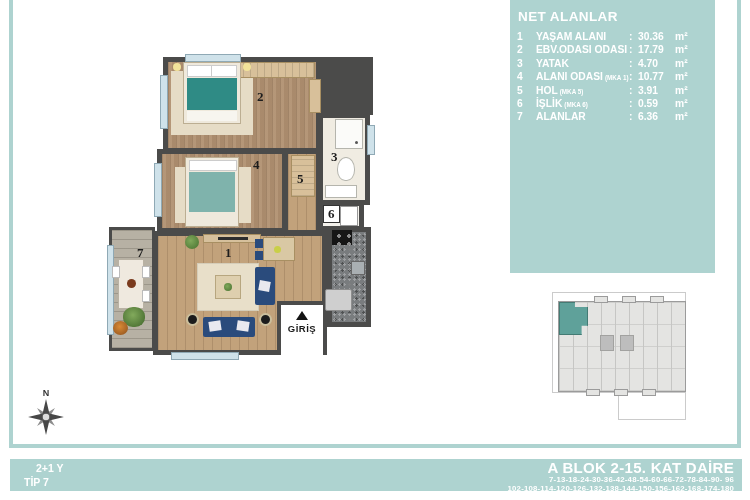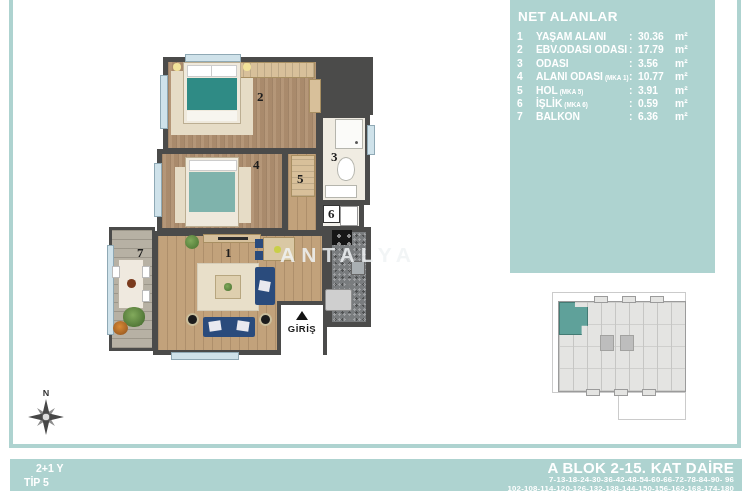--- a/index.html
+++ b/index.html
@@ -169,21 +169,20 @@
     </div>
 
     <span class="lbl" style="left:140px;top:200px;">1</span>
     <span class="lbl" style="left:172px;top:44px;">2</span>
     <span class="lbl" style="left:246px;top:104px;">3</span>
     <span class="lbl" style="left:168px;top:112px;">4</span>
     <span class="lbl" style="left:212px;top:126px;">5</span>
     <span class="lbl" style="left:238px;top:160px;background:#fff;border:1.5px solid #333;padding:0 4px;">6</span>
     <span class="lbl" style="left:52px;top:200px;">7</span>
 
-    <div class="watermark" style="left:195px;top:198px;">ANTALYA</div>
   </div>
 
   <div class="panel">
     <div class="panel-title">NET ALANLAR</div>
     <div class="rows">
       <div class="arow">
         <span class="c-num">1</span>
         <span class="c-label"><span>YAŞAM ALANI</span><span class="c-sub"></span></span>
         <span class="c-colon">:</span>
         <span class="c-val">30.36</span>
@@ -191,23 +190,23 @@
       </div>
       <div class="arow">
         <span class="c-num">2</span>
         <span class="c-label"><span>EBV.ODASI ODASI</span><span class="c-sub"></span></span>
         <span class="c-colon">:</span>
         <span class="c-val">17.79</span>
         <span class="c-unit">m²</span>
       </div>
       <div class="arow">
         <span class="c-num">3</span>
-        <span class="c-label"><span>ODASI</span><span class="c-sub"></span></span>
-        <span class="c-colon">:</span>
-        <span class="c-val">3.56</span>
+        <span class="c-label"><span>YATAK</span><span class="c-sub"></span></span>
+        <span class="c-colon">:</span>
+        <span class="c-val">4.70</span>
         <span class="c-unit">m²</span>
       </div>
       <div class="arow">
         <span class="c-num">4</span>
         <span class="c-label"><span>ALANI ODASI</span><span class="c-sub">(MKA 1)</span></span>
         <span class="c-colon">:</span>
         <span class="c-val">10.77</span>
         <span class="c-unit">m²</span>
       </div>
       <div class="arow">
@@ -219,21 +218,21 @@
       </div>
       <div class="arow">
         <span class="c-num">6</span>
         <span class="c-label"><span>İŞLİK</span><span class="c-sub">(MKA 6)</span></span>
         <span class="c-colon">:</span>
         <span class="c-val">0.59</span>
         <span class="c-unit">m²</span>
       </div>
       <div class="arow">
         <span class="c-num">7</span>
-        <span class="c-label"><span>BALKON</span><span class="c-sub"></span></span>
+        <span class="c-label"><span>ALANLAR</span><span class="c-sub"></span></span>
         <span class="c-colon">:</span>
         <span class="c-val">6.36</span>
         <span class="c-unit">m²</span>
       </div>
     </div>
   </div>
 
   <div>
     <div class="siteline" style="left:552px;top:292px;width:132px;height:99px;"></div>
     <div class="siteline" style="left:618px;top:368px;width:66px;height:50px;"></div>
@@ -254,21 +253,21 @@
     <svg width="38" height="38" viewBox="0 0 36 36">
       <polygon points="18,6 20.4,15.6 30,18 20.4,20.4 18,30 15.6,20.4 6,18 15.6,15.6" transform="rotate(45 18 18)" fill="#8d8d8d"></polygon>
       <polygon points="18,1 21.2,14.8 35,18 21.2,21.2 18,35 14.8,21.2 1,18 14.8,14.8" fill="#474747"></polygon>
       <circle cx="18" cy="18" r="3.6" fill="#dcdcdc" stroke="#555" stroke-width="1"></circle>
     </svg>
   </div>
 
   <div class="bar">
     <div class="bar-left">
       <span class="l1">2+1 Y</span>
-      <span class="l2">TİP 5</span>
+      <span class="l2">TİP 7</span>
     </div>
     <div class="bar-right">
       <span class="t">A BLOK 2-15. KAT DAİRE</span>
       <span class="u">7-13-18-24-30-36-42-48-54-60-66-72-78-84-90- 96</span>
       <span class="u">102-108-114-120-126-132-138-144-150-156-162-168-174-180</span>
     </div>
   </div>
 
 </div>
 

